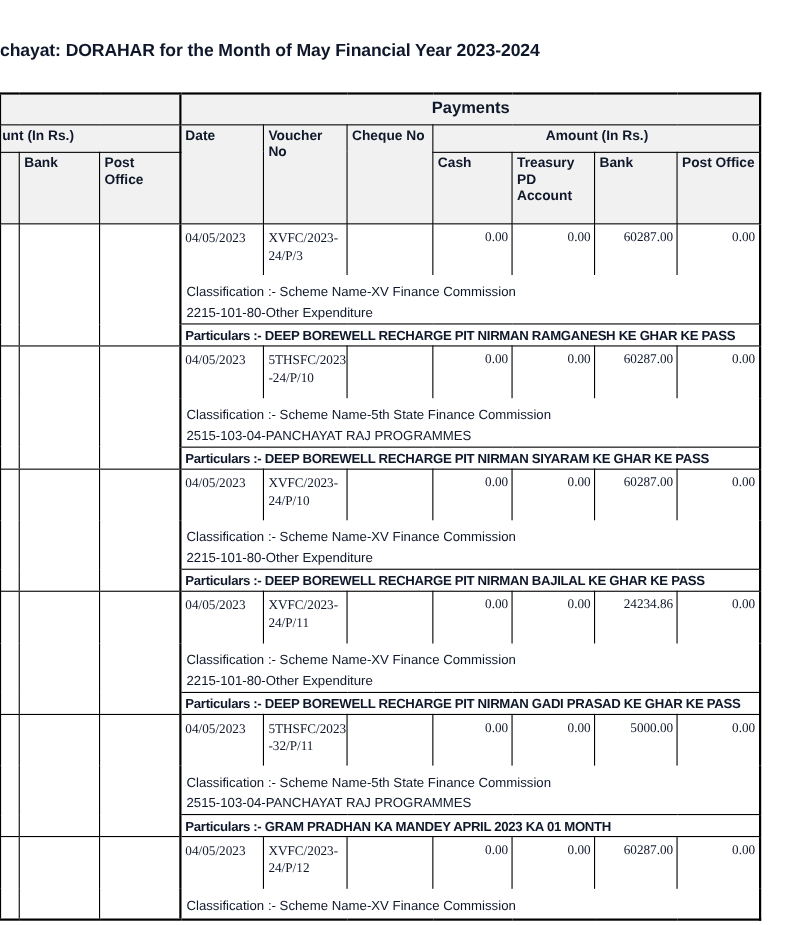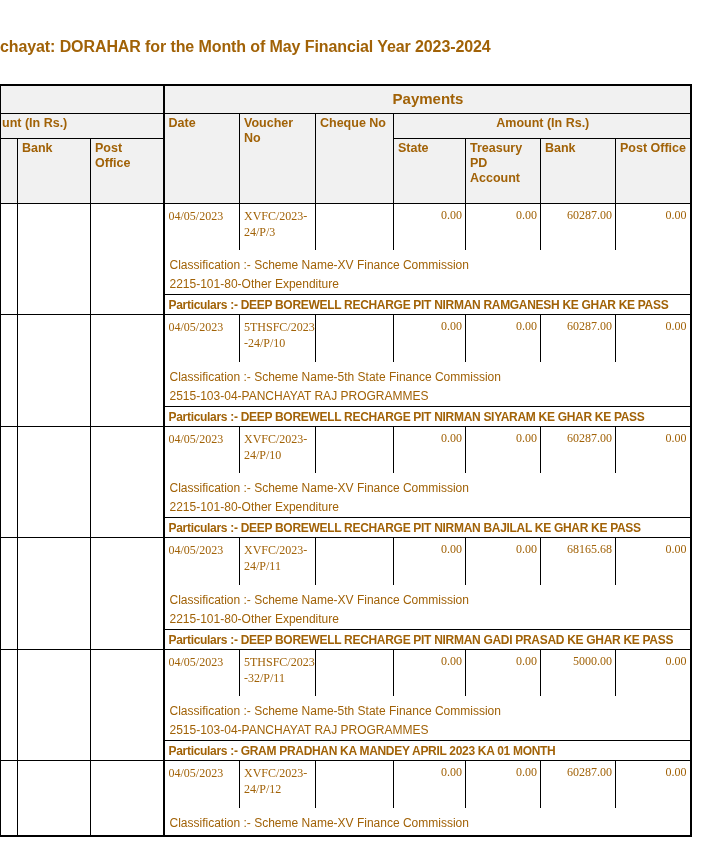--- a/index.html
+++ b/index.html
@@ -1,17 +1,17 @@
 <!DOCTYPE html>
 <html><head>
 <meta charset="utf-8">
 <style>
   html,body{margin:0;padding:0;background:#fff;}
   .page{position:relative;width:720px;height:841px;background:#fff;overflow:hidden;
-        font-family:"Liberation Sans",sans-serif;color:#a16207;}
+        font-family:"Liberation Sans",sans-serif;color:#0f172a;}
   .title{position:absolute;left:0;top:38px;font-weight:bold;font-size:16px;white-space:nowrap;
          letter-spacing:-0.1px;}
   table.pay{position:absolute;left:0;top:84px;width:690px;border-collapse:collapse;
             table-layout:fixed;border-radius:23px;}
   
   thead td{background:#f1f1f1;border:1px solid #000;font-weight:bold;font-size:12.5px;
            vertical-align:top;padding:2px 2px 0 4px;line-height:15px;overflow:hidden;}
   tr.h1 td{border-top:2px solid #000;}
   td.payments-h{text-align:center;font-size:15px;padding-top:5px;}
   td.amt-r{text-align:center;}
@@ -68,21 +68,21 @@
         <td colspan="3" class="amt-l cut-l">unt (In Rs.)</td>
         <td rowspan="2" class="edge-l">Date</td>
         <td rowspan="2">Voucher No</td>
         <td rowspan="2">Cheque No</td>
         <td colspan="4" class="amt-r edge-r">Amount (In Rs.)</td>
       </tr>
       <tr class="h3">
         <td class="cut-l"></td>
         <td>Bank</td>
         <td>Post Office</td>
-        <td>State</td>
+        <td>Cash</td>
         <td>Treasury PD Account</td>
         <td>Bank</td>
         <td class="edge-r">Post Office</td>
       </tr>
     </thead>
     <tbody id="rows">
         <tr class="r-data">
           <td class="la" rowspan="3"></td>
           <td class="lb" rowspan="3"></td>
           <td class="lc" rowspan="3"></td>
@@ -202,21 +202,21 @@
             <div>24/P/11</div>
           </td>
           <td class="c-cheque serif"></td>
           <td class="c-cash c-amt">
             <div>0.00</div>
           </td>
           <td class="c-treasury c-amt">
             <div>0.00</div>
           </td>
           <td class="c-bank c-amt">
-            <div>68165.68</div>
+            <div>24234.86</div>
           </td>
           <td class="c-post c-amt">
             <div>0.00</div>
           </td>
         </tr>
         <tr class="r-class">
           <td class="c-class" colspan="7">
             <div>Classification :- Scheme Name-XV Finance Commission</div>
             <div>2215-101-80-Other Expenditure</div>
           </td>

